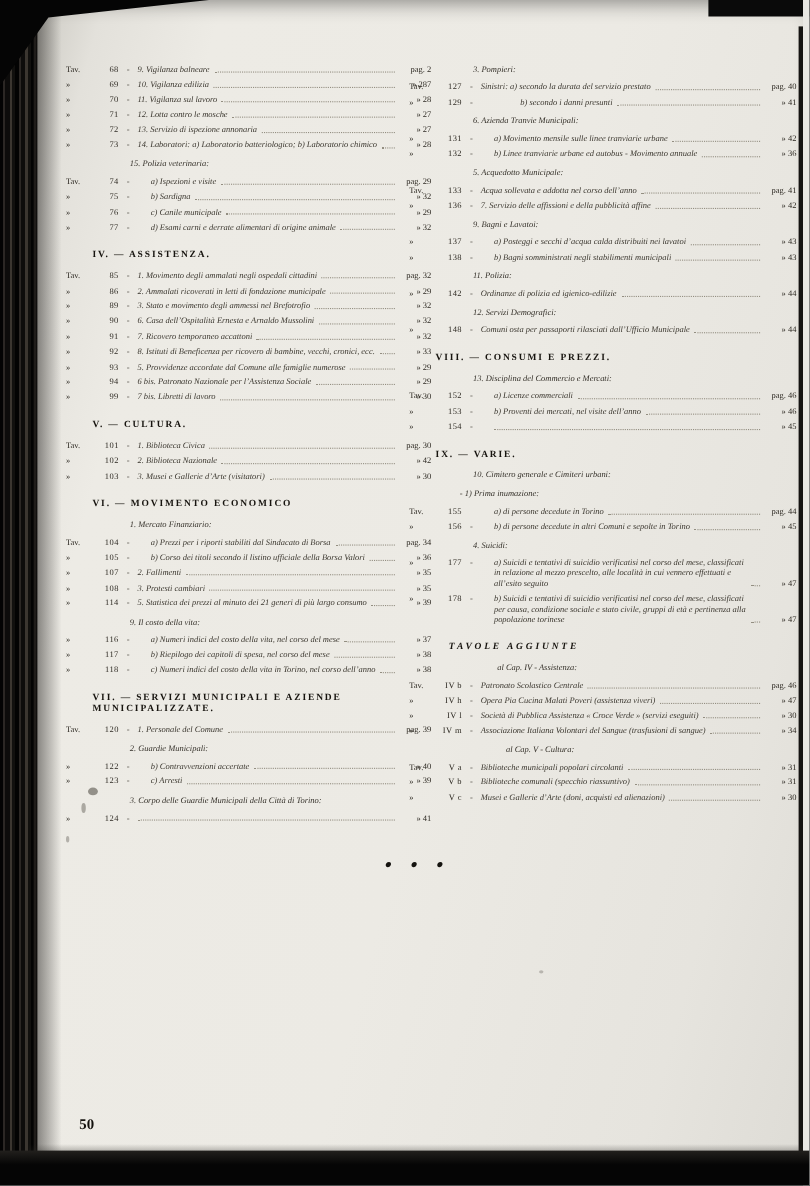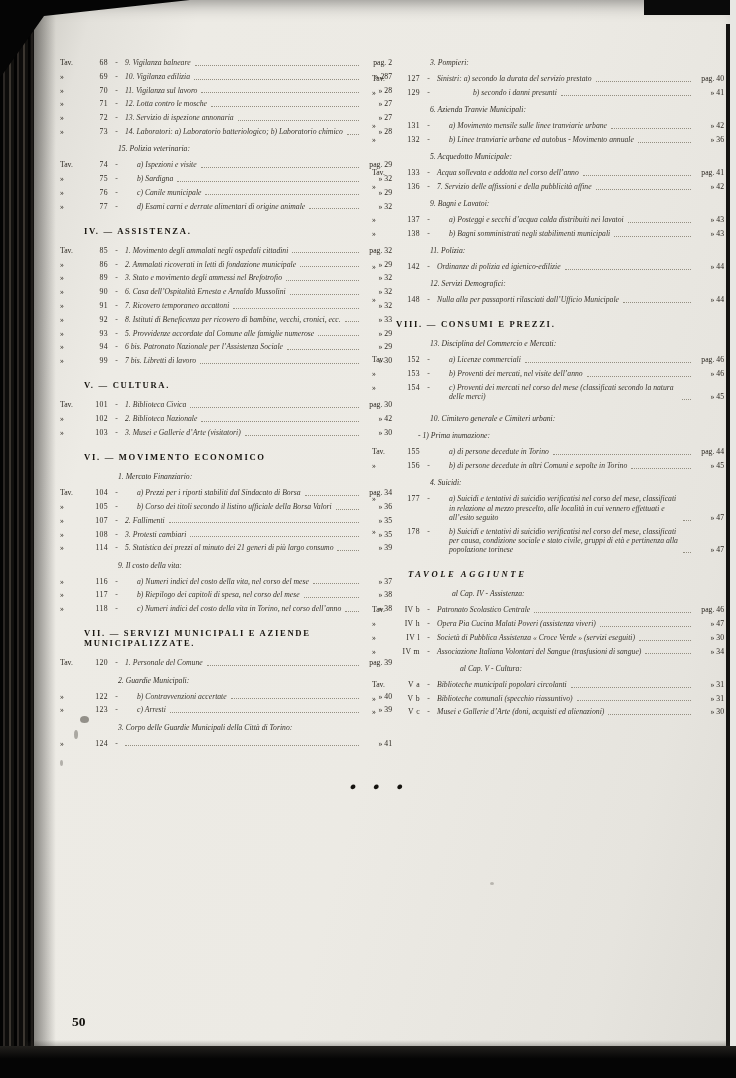--- a/index.html
+++ b/index.html
@@ -544,21 +544,21 @@
             </span>
           </div>
         </div>
         <div class="blk">
           <div class="sub" style="padding-left:58px">12. Servizi Demografici:</div>
           <div class="row">
             <span class="c-lab">»</span>
             <span class="c-num">148</span>
             <span class="c-dash">-</span>
             <span class="c-body" style="padding-left:0px">
-              <span class="t">Nulla alla per passaporti rilasciati dall’Ufficio Municipale</span>
+              <span class="t">Comuni osta per passaporti rilasciati dall’Ufficio Municipale</span>
               <span class="leader"></span>
               <span class="c-page">» 44</span>
             </span>
           </div>
         </div>
       </div>
       <div class="sec">
         <div class="hd ">VIII. — CONSUMI E PREZZI.</div>
         <div class="blk">
           <div class="sub" style="padding-left:58px">13. Disciplina del Commercio e Mercati:</div>
@@ -580,28 +580,28 @@
               <span class="t">b) Proventi dei mercati, nel visite dell’anno</span>
               <span class="leader"></span>
               <span class="c-page">» 46</span>
             </span>
           </div>
           <div class="row">
             <span class="c-lab">»</span>
             <span class="c-num">154</span>
             <span class="c-dash">-</span>
             <span class="c-body" style="padding-left:12px">
-              <span class="t">c) Proventi dei mercati nel corso del mese (classificati secondo la natura delle merci)</span>
               <span class="leader"></span>
               <span class="c-page">» 45</span>
             </span>
           </div>
         </div>
       </div>
       <div class="sec">
+        <div class="hd ">IX. — VARIE.</div>
         <div class="blk">
           <div class="sub" style="padding-left:58px">10. Cimitero generale e Cimiteri urbani:</div>
           <div class="sub" style="padding-left:46px">- 1) Prima inumazione:</div>
           <div class="row">
             <span class="c-lab">Tav.</span>
             <span class="c-num">155</span>
             <span class="c-dash"></span>
             <span class="c-body" style="padding-left:12px">
               <span class="t">a) di persone decedute in Torino</span>
               <span class="leader"></span>

